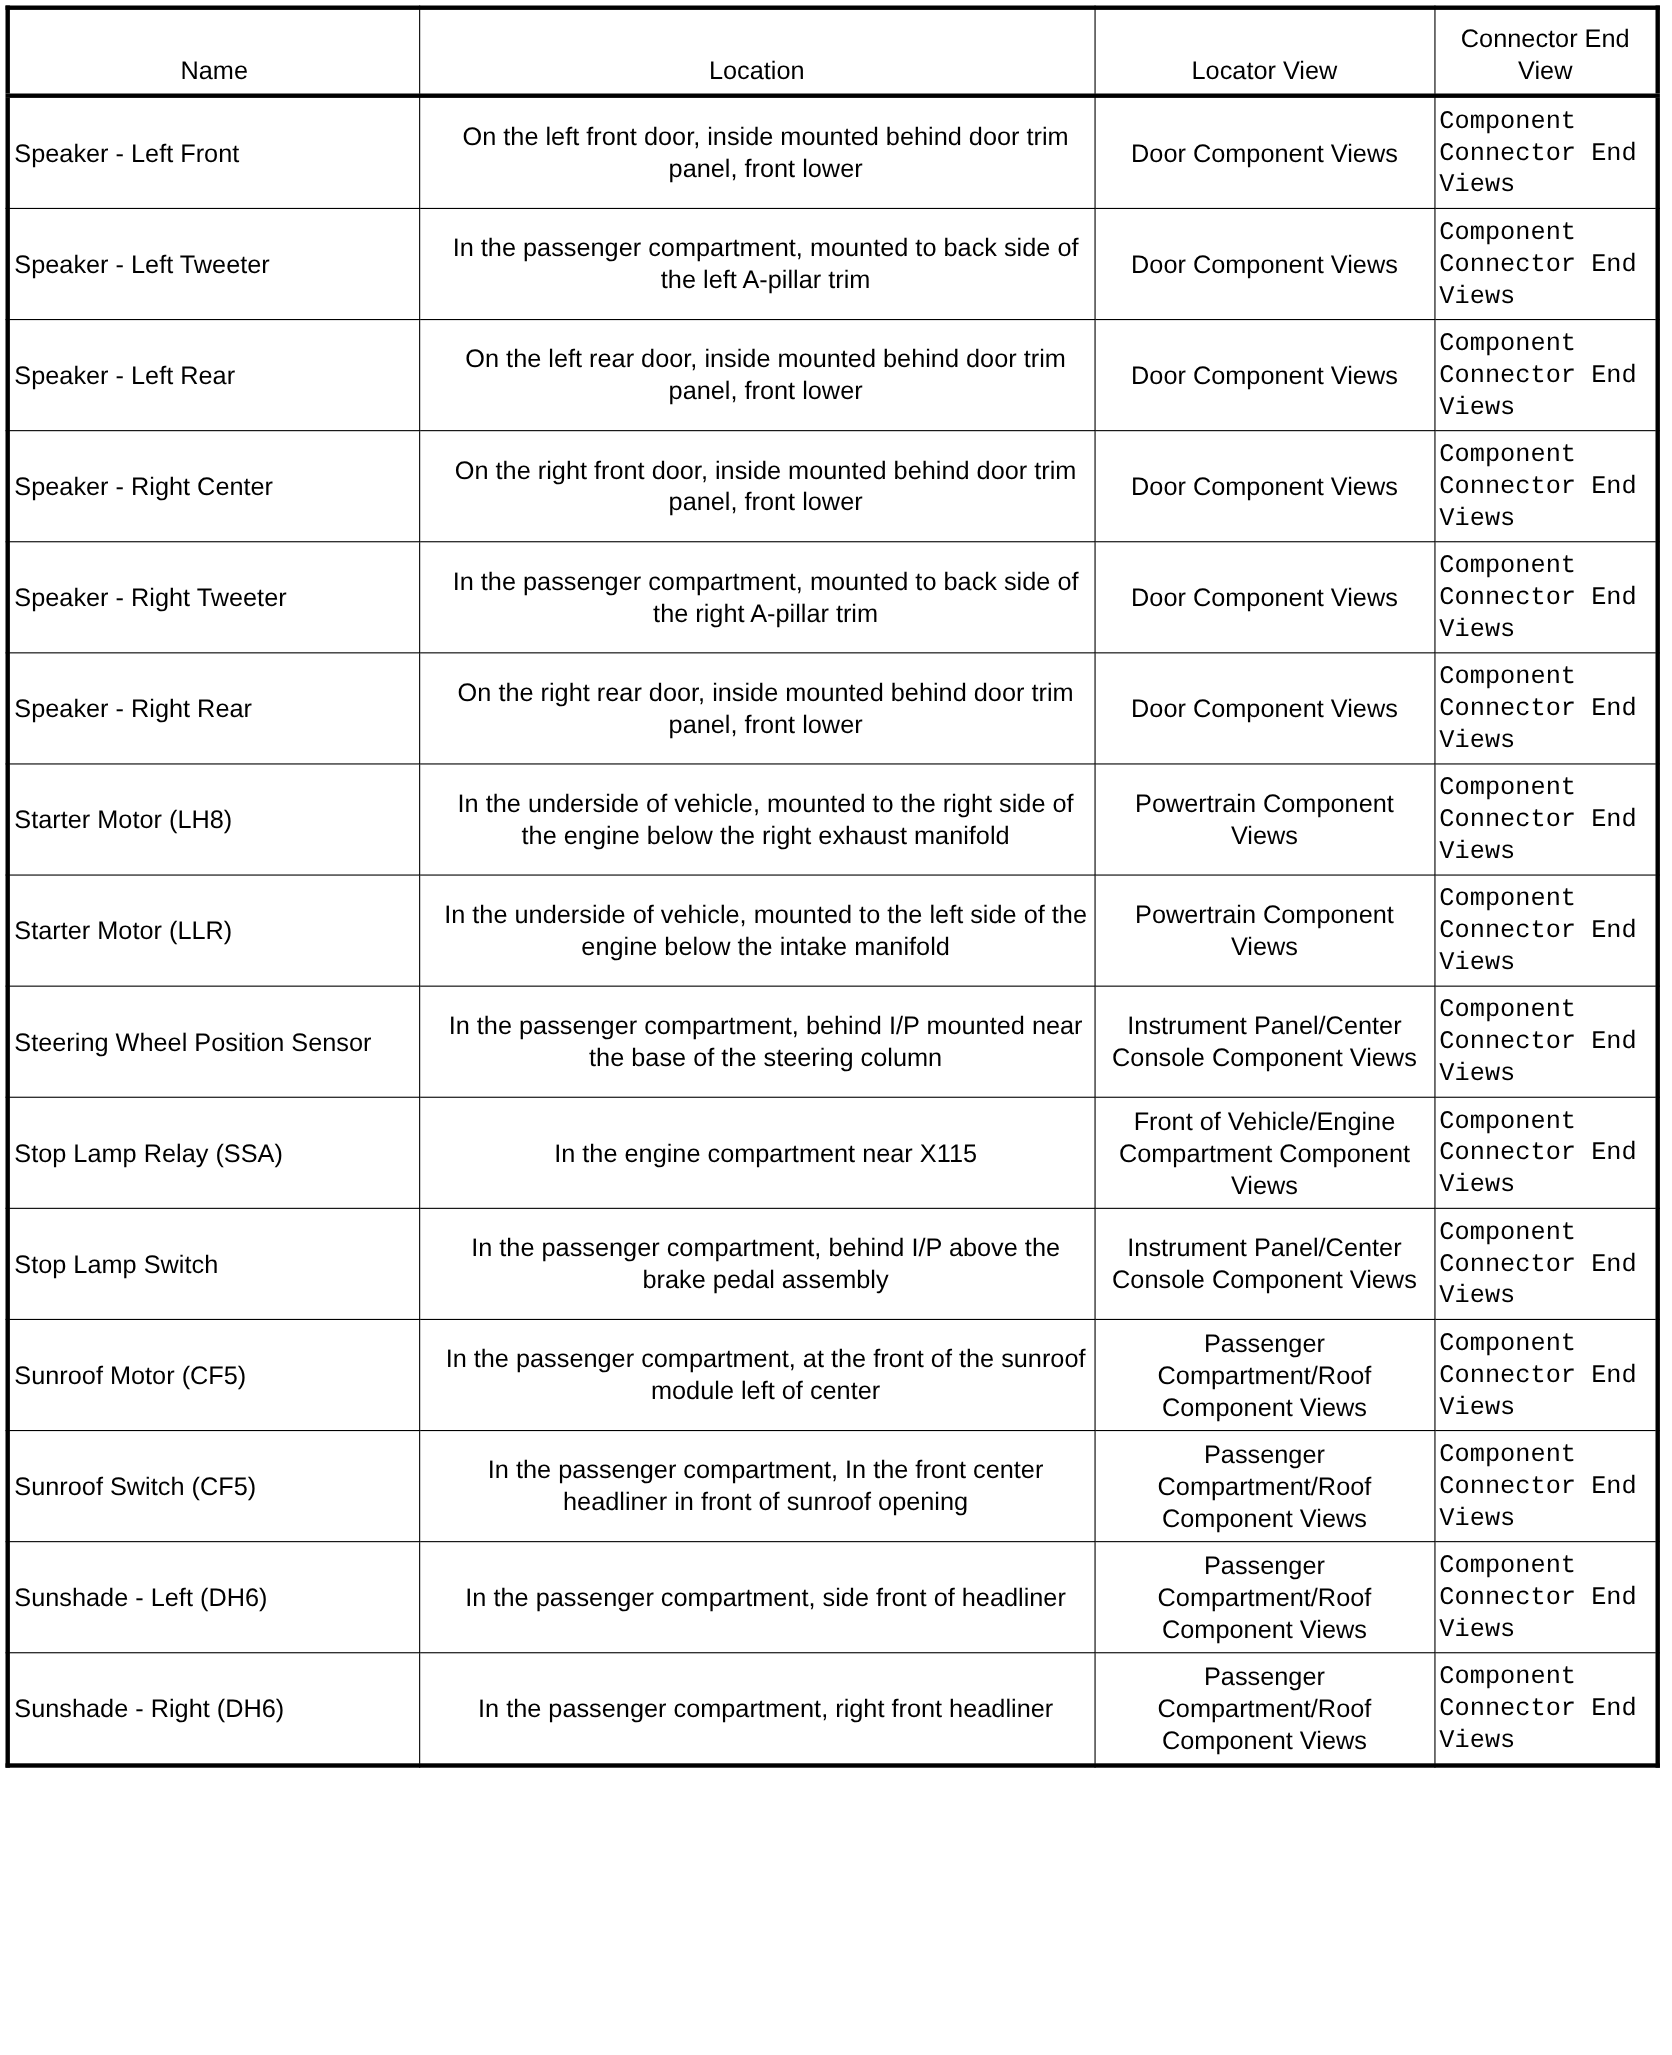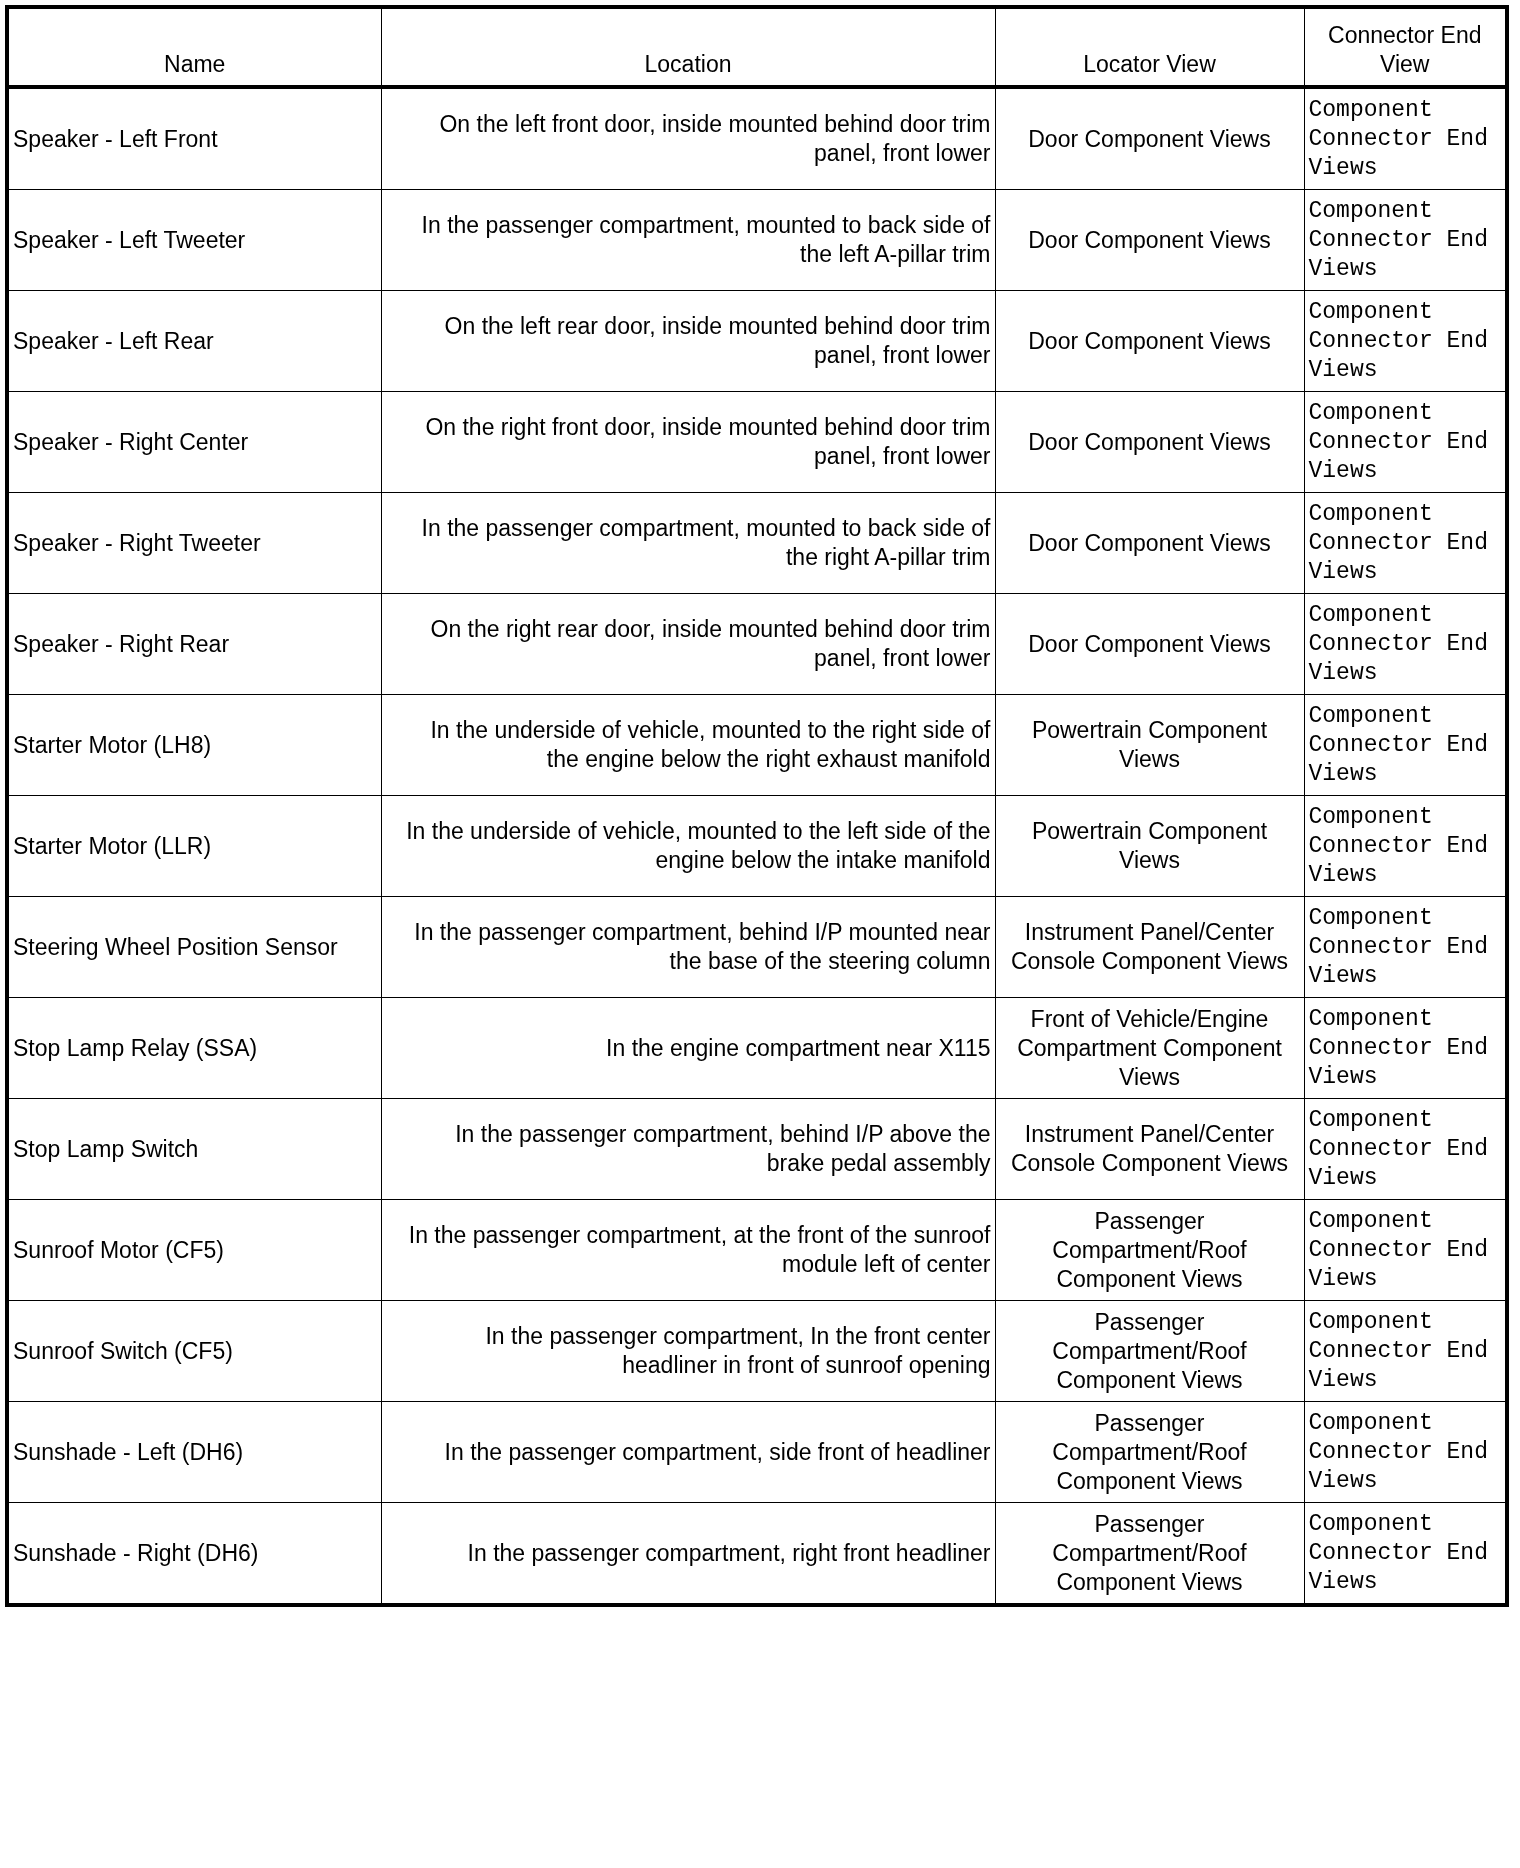--- a/index.html
+++ b/index.html
@@ -17,21 +17,21 @@
   }
   .tbl th, .tbl td {
     border: 1.5px solid #000;
     padding: 0 4px;
     vertical-align: middle;
     overflow: hidden;
   }
   .tbl th { font-weight: normal; height: 70px; vertical-align: bottom; padding-bottom: 6px; text-align: center; margin-left: 44px; }
   .tbl thead tr { border-bottom: 4px solid #000; }
   .tbl td.c-name { text-align: left; }
-  .tbl td.c-loc { text-align: right; padding-left: 20px; }
+  .tbl td.c-loc { text-align: center; padding-left: 20px; }
   .tbl td.c-view { text-align: center; }
   .tbl td.c-conn { text-align: left; font-family: Liberation Mono, monospace; }
   .tbl tr.r-tall td { height: 100px; }
   .tbl tr.r-short td { height: 70px; }
   .col-name { width: 374px; }
   .col-loc { width: 614px; }
   .col-view { width: 309px; }
   .col-conn { width: 203px; }
 </style>
 </head>

